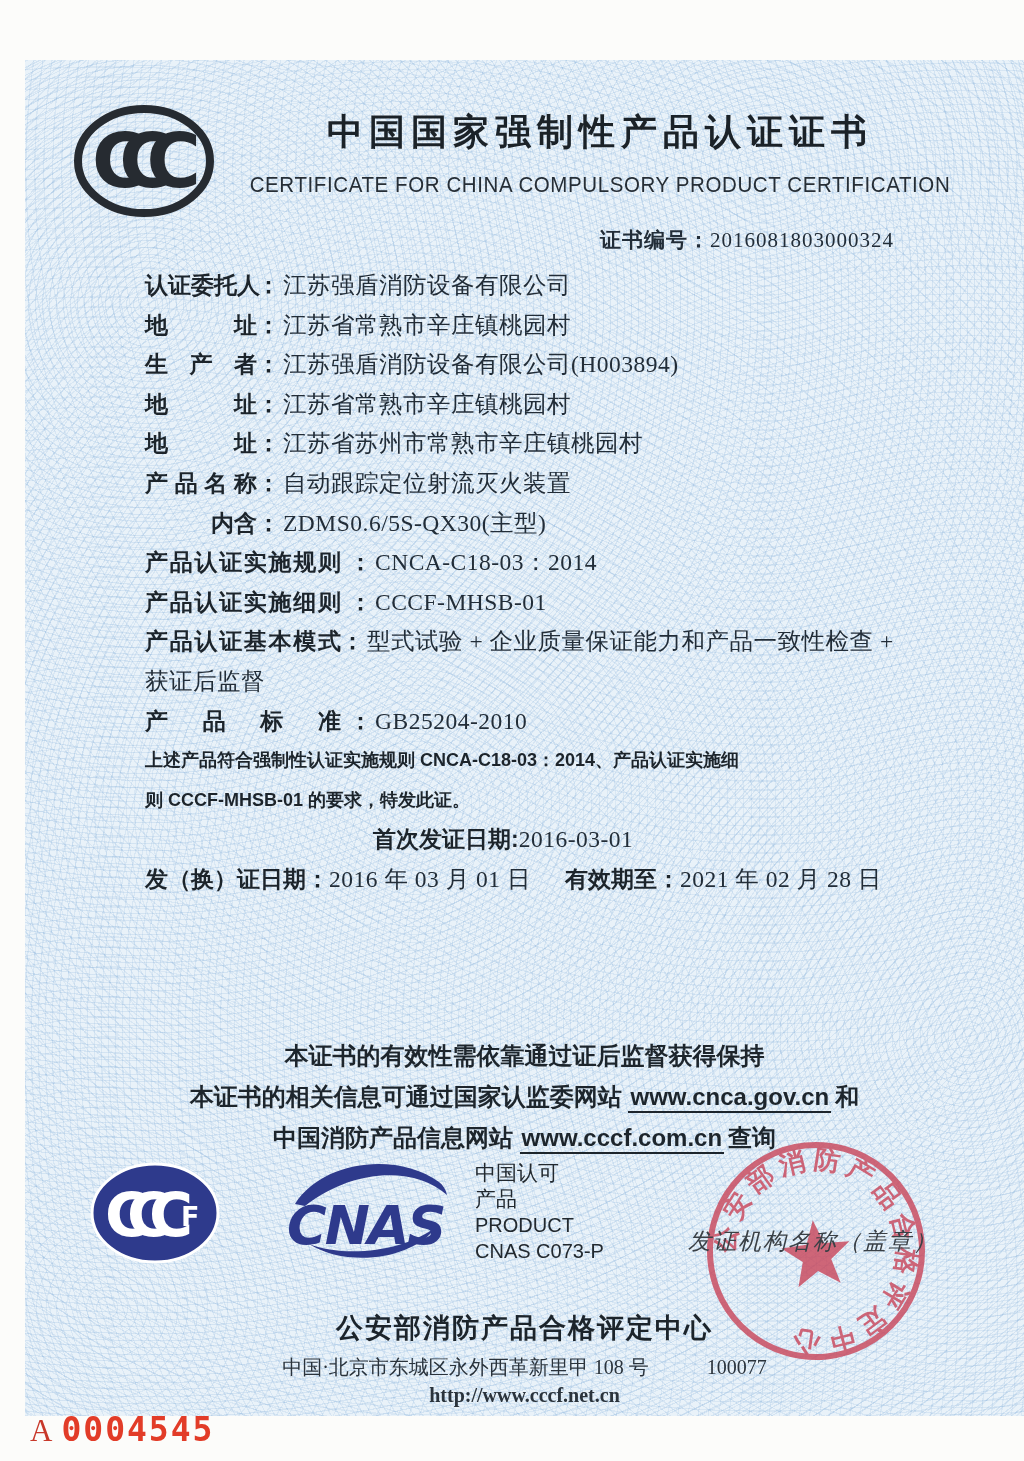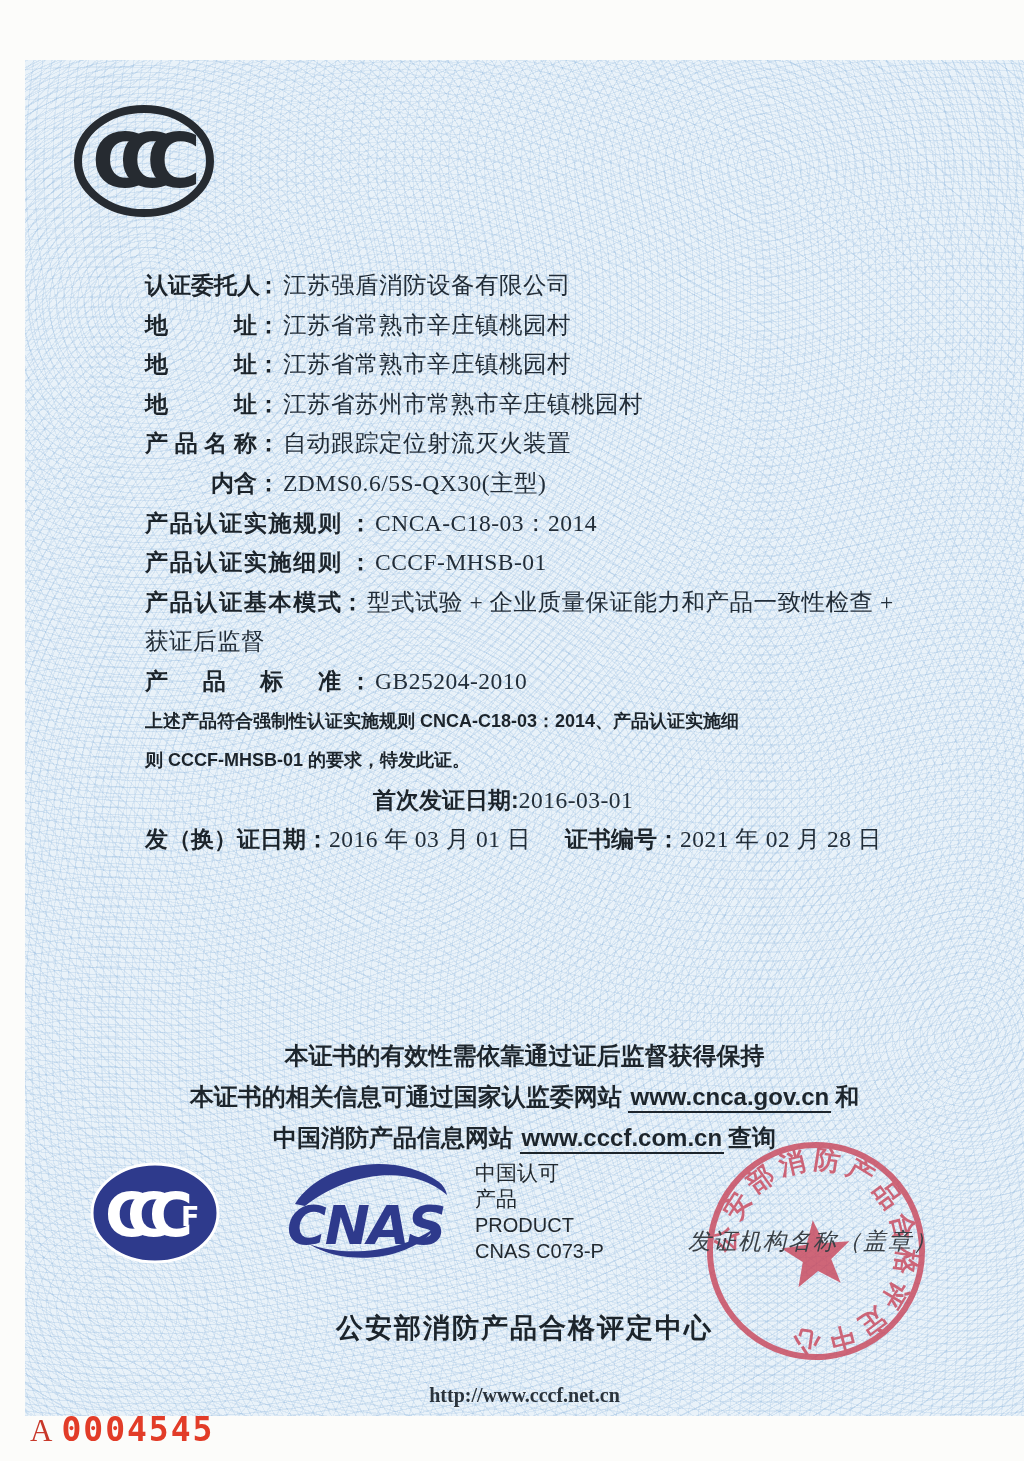--- a/index.html
+++ b/index.html
@@ -74,37 +74,43 @@
 </head>
 <body>
 
 <div id="stage">
   <div id="paper">
 
     <svg id="ccc-logo" width="148" height="118" viewBox="0 0 148 118">
       <ellipse cx="74" cy="59" rx="66" ry="52" fill="none" stroke="#262b31" stroke-width="8"></ellipse>
       <text x="22" y="85" font-family="DejaVu Sans, sans-serif" font-weight="bold" font-size="74" letter-spacing="-27" fill="#262b31">CCC</text>
     </svg>
+    <div id="head-titles">
+      <div id="title-cn">中国国家强制性产品认证证书</div>
+      <div id="title-en">CERTIFICATE FOR CHINA COMPULSORY PRODUCT CERTIFICATION</div>
+    </div>
+    <div id="cert-no"><span class="cl">证书编号：</span><span>2016081803000324</span></div>
 
     <div id="body">
       <div class="row"><span class="lbl l5">认证委托人</span><span class="colon">：</span><span class="val">江苏强盾消防设备有限公司</span></div>
       <div class="row"><span class="lbl l5">地址</span><span class="colon">：</span><span class="val">江苏省常熟市辛庄镇桃园村</span></div>
+      <div class="row"><span class="lbl l5">生产者</span><span class="colon">：</span><span class="val">江苏强盾消防设备有限公司(H003894)</span></div>
       <div class="row"><span class="lbl l5">地址</span><span class="colon">：</span><span class="val">江苏省常熟市辛庄镇桃园村</span></div>
       <div class="row"><span class="lbl l5">地址</span><span class="colon">：</span><span class="val">江苏省苏州市常熟市辛庄镇桃园村</span></div>
       <div class="row"><span class="lbl l5">产品名称</span><span class="colon">：</span><span class="val">自动跟踪定位射流灭火装置</span></div>
       <div class="row"><span class="lbl lr">内含</span><span class="colon">：</span><span class="val">ZDMS0.6/5S-QX30(主型)</span></div>
       <div class="row sp"><span class="lbl l8">产品认证实施规则</span><span class="colon">：</span><span class="val">CNCA-C18-03：2014</span></div>
       <div class="row sp"><span class="lbl l8">产品认证实施细则</span><span class="colon">：</span><span class="val">CCCF-MHSB-01</span></div>
       <div class="row"><span class="lbl l8">产品认证基本模式</span><span class="colon">：</span><span class="val">型式试验 + 企业质量保证能力和产品一致性检查 +</span></div>
       <div class="row cont"><span class="val">获证后监督</span></div>
       <div class="row sp"><span class="lbl l8">产品标准</span><span class="colon">：</span><span class="val">GB25204-2010</span></div>
       <div class="stmt">上述产品符合强制性认证实施规则 CNCA-C18-03：2014、产品认证实施细</div>
       <div class="stmt">则 CCCF-MHSB-01 的要求，特发此证。</div>
       <div class="row first-issue"><span class="lbln">首次发证日期</span><span class="lbln">:</span><span class="val">2016-03-01</span></div>
-      <div class="row"><span class="lbln">发（换）证日期</span><span class="lbln">：</span><span class="val">2016 年 03 月 01 日</span><span class="gap34"></span><span class="lbln">证书编号</span><span class="lbln">：</span><span class="val">2021 年 02 月 28 日</span></div>
+      <div class="row"><span class="lbln">发（换）证日期</span><span class="lbln">：</span><span class="val">2016 年 03 月 01 日</span><span class="gap34"></span><span class="lbln">有效期至</span><span class="lbln">：</span><span class="val">2021 年 02 月 28 日</span></div>
     </div>
 
     <div id="notes">
       <div class="nrow">本证书的有效性需依靠通过证后监督获得保持</div>
       <div class="nrow"><span>本证书的相关信息可通过国家认监委网站 </span><span class="link">www.cnca.gov.cn</span><span class="after-link">和</span></div>
       <div class="nrow"><span>中国消防产品信息网站 </span><span class="link">www.cccf.com.cn</span><span class="after-link">查询</span></div>
     </div>
 
     <svg id="cccf-logo" width="134" height="106" viewBox="0 0 134 106">
       <ellipse cx="67" cy="53" rx="63" ry="49" fill="#2e3a8c" stroke="#ffffff" stroke-width="3"></ellipse>
@@ -129,17 +135,18 @@
         <path id="sealArc" d="M123,123 m-82,0 a82,82 0 1,1 164,0 a82,82 0 1,1 -164,0" fill="none"></path>
         <text fill="#c9475c" font-size="26" letter-spacing="6" font-family="Liberation Serif, serif" font-weight="bold">
           <textPath href="#sealArc" startOffset="6">公安部消防产品合格评定中心</textPath>
         </text>
         <polygon fill="#c9475c" points="123,92 131.8,115.9 157.2,116.9 137.3,132.6 144.2,157.1 123,143 101.8,157.1 108.7,132.6 88.8,116.9 114.2,115.9"></polygon>
       </g>
     </svg>
     <div id="seal-label">发证机构名称（盖章）</div>
 
     <div id="issuer-name">公安部消防产品合格评定中心</div>
+    <div id="issuer-addr"><span>中国·北京市东城区永外西革新里甲 108 号</span><span class="pc">100077</span></div>
     <div id="issuer-url">http://www.cccf.net.cn</div>
   </div>
 
   <div id="serial"><span class="sa">A</span><span class="sn">0004545</span></div>
 </div>
 
 </body></html>

